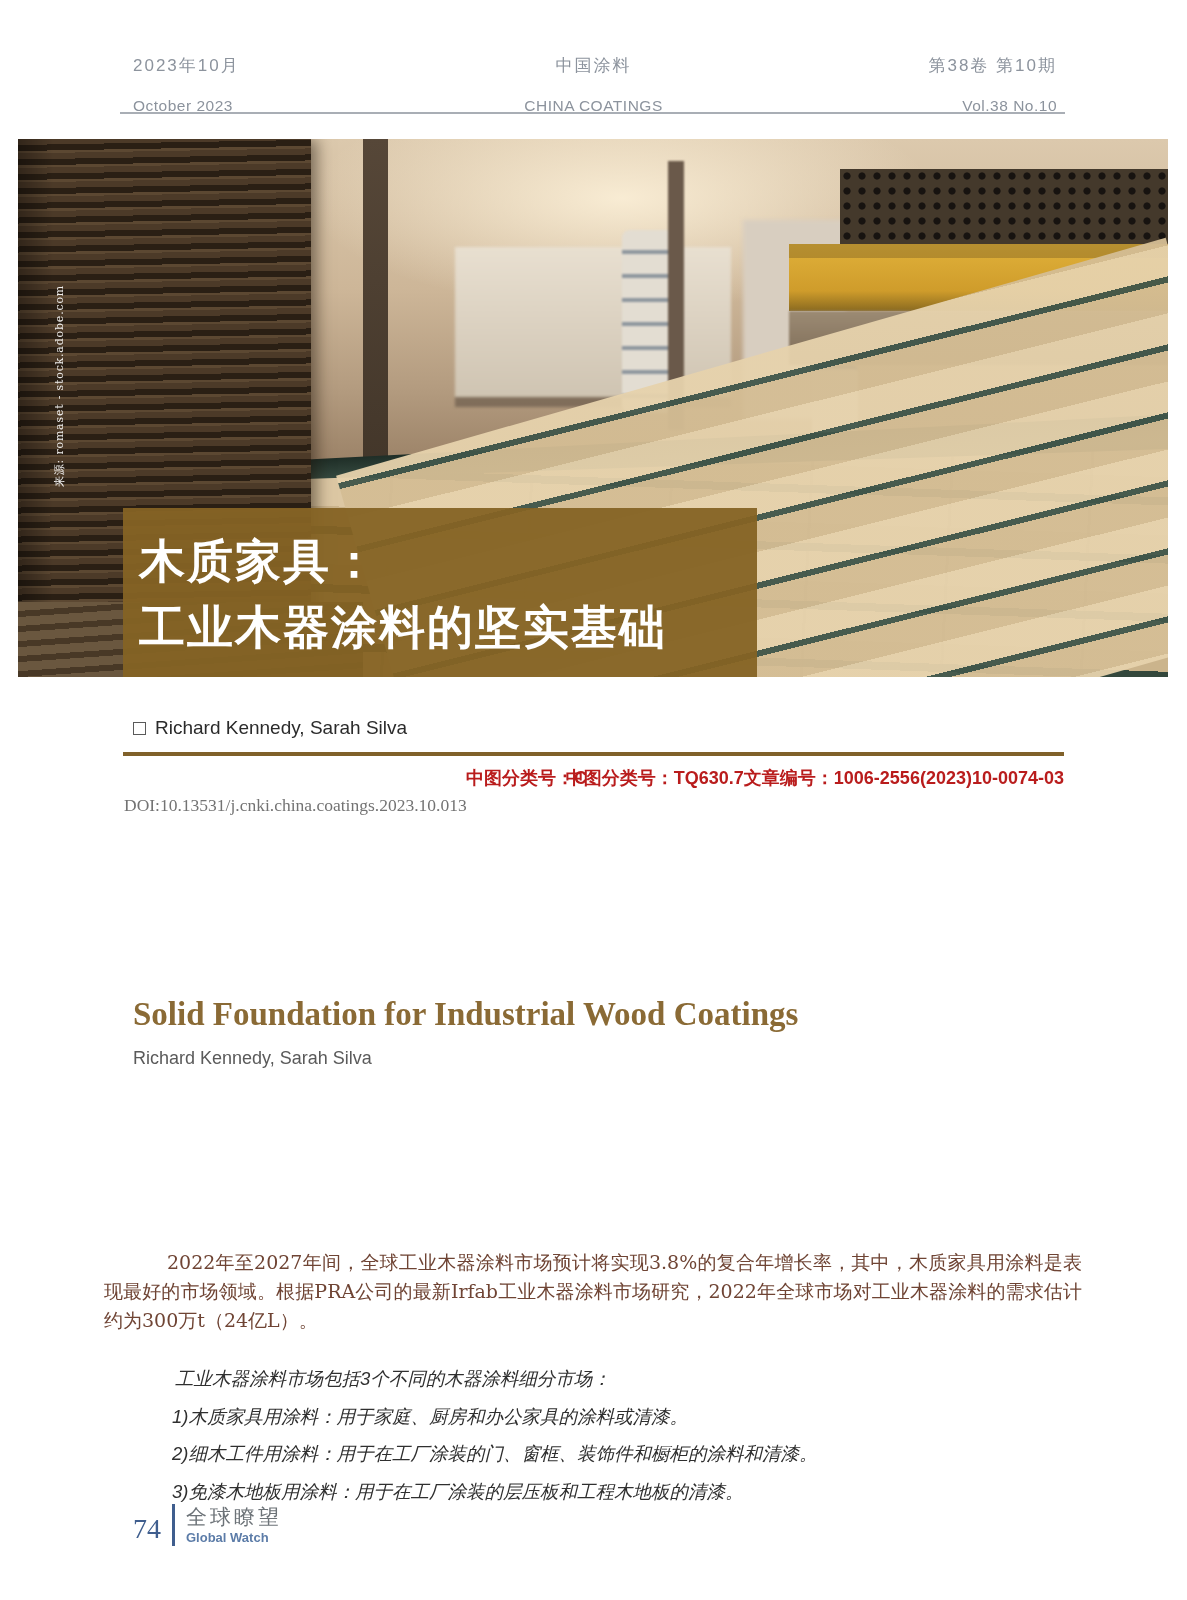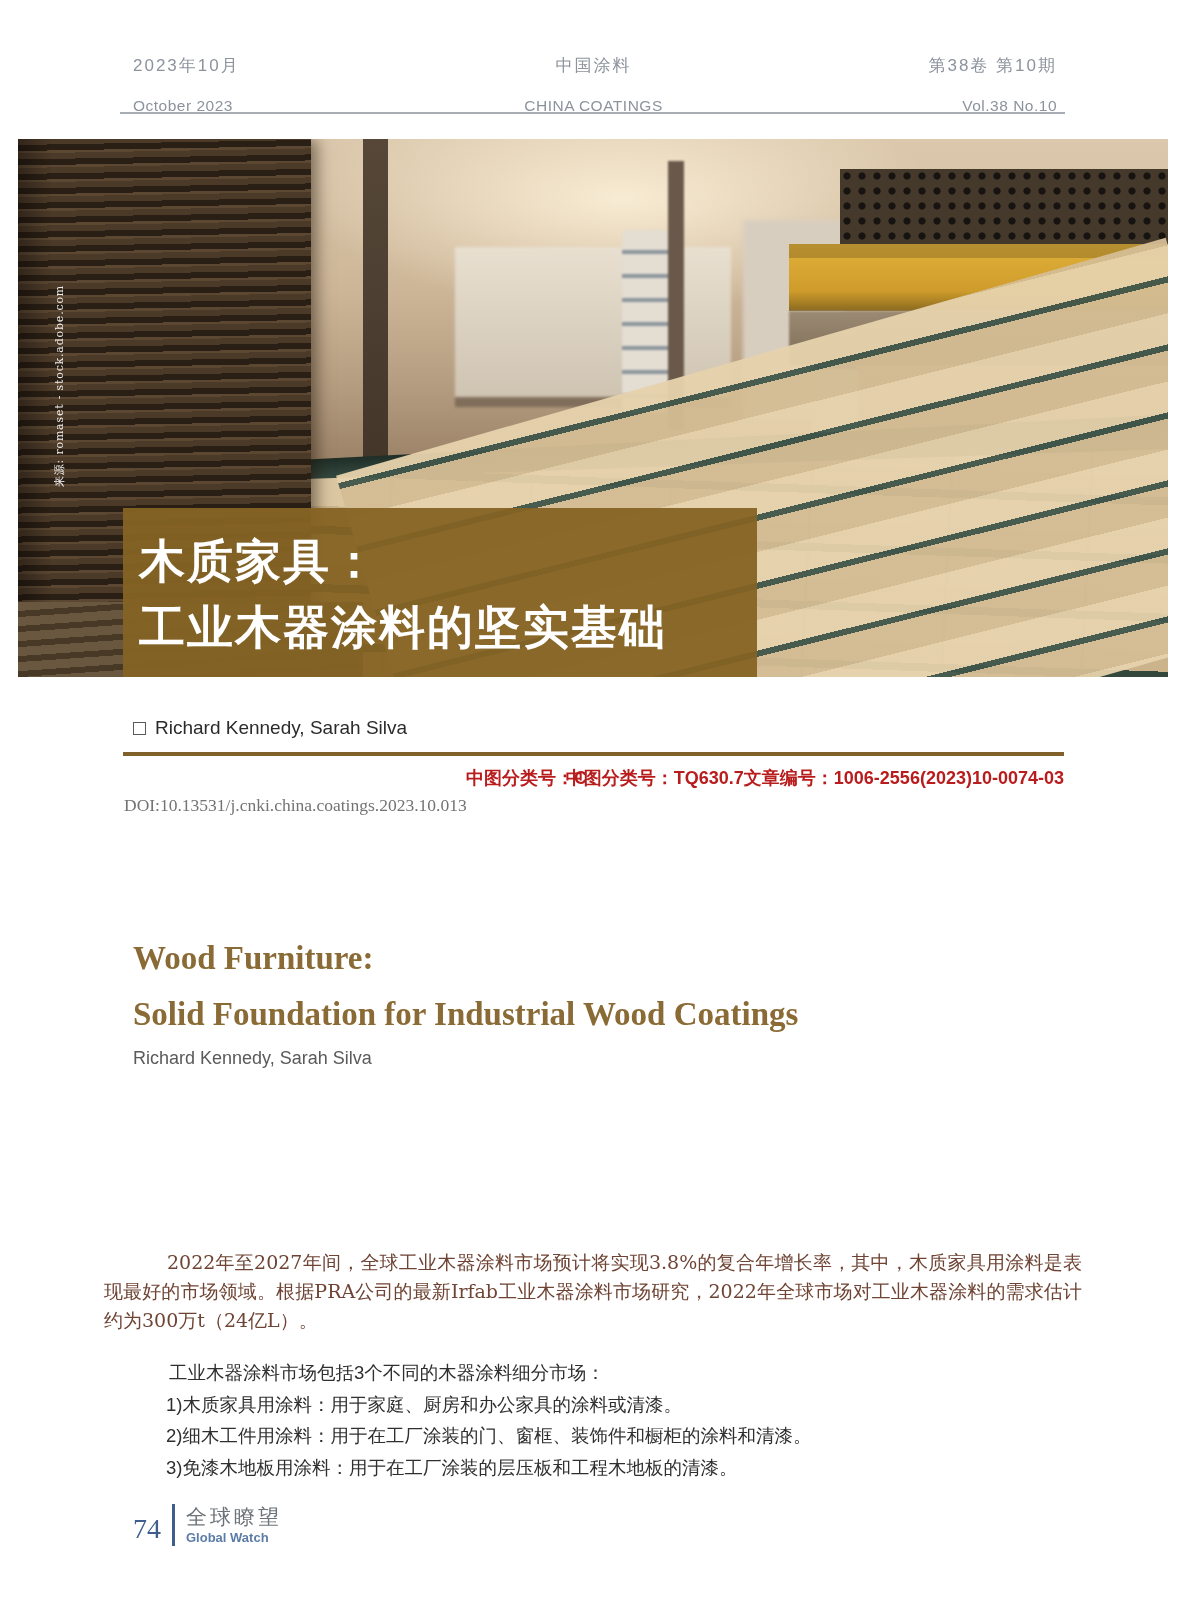--- a/index.html
+++ b/index.html
@@ -82,21 +82,21 @@
   .eng-title{position:absolute;top:930px;left:133px;font-family:"Liberation Serif",serif;
     font-weight:bold;font-size:33px;line-height:56px;color:#8a6a35;margin:0;}
   .eng-authors{position:absolute;top:1048px;left:133px;font-size:18px;color:#5a5a5a;}
 
   
   .para1{position:absolute;top:1248px;left:104px;width:978px;
     font-family:"DejaVu Serif",serif;font-size:19px;line-height:29px;
     color:#6f4434;text-align:justify;text-indent:63px;margin:0;}
   .para2{position:absolute;top:1356px;left:104px;width:978px;
     font-size:18.5px;line-height:29.5px;color:#2f2f2f;}
-  .para2 p{margin:2px;}
+  .para2 p{margin:8px;font-style:italic;}
   .p2-intro{text-indent:63px;}
   .p2-item{padding-left:60px;}
 
   
   .pfooter{position:absolute;top:1504px;left:133px;display:flex;align-items:flex-end;gap:11px;}
   .pf-num{font-family:"Liberation Serif",serif;font-size:28px;color:#3f5e8e;line-height:30px;
     padding-bottom:2px;}
   .pf-bar{width:3px;height:42px;background:#3f5e8e;}
   .pf-col{display:flex;flex-direction:column;}
   .pf-zh{font-size:21px;color:#6d7378;letter-spacing:3px;line-height:24px;}
@@ -158,21 +158,21 @@
   <div class="brown-rule"></div>
 
   <div class="meta-row">
     <span><span>中图分类号：</span><span>TQ630.7</span></span>
     <span class="meta-center"><span>中图分类号：</span><span>C</span></span>
     <span><span>文章编号：</span><span>1006-2556(2023)10-0074-03</span></span>
   </div>
   <div class="doi">DOI:10.13531/j.cnki.china.coatings.2023.10.013</div>
 
   <h2 class="eng-title">
-    <span>Wood Furniture:</span><br>
+    <br>
     <span>Solid Foundation for Industrial Wood Coatings</span>
   </h2>
   <div class="eng-authors">Richard Kennedy, Sarah Silva</div>
 
   <p class="para1">2022年至2027年间，全球工业木器涂料市场预计将实现3.8%的复合年增长率，其中，木质家具用涂料是表现最好的市场领域。根据PRA公司的最新Irfab工业木器涂料市场研究，2022年全球市场对工业木器涂料的需求估计约为300万t（24亿L）。</p>
 
   <div class="para2">
     <p class="p2-intro">工业木器涂料市场包括3个不同的木器涂料细分市场：</p>
     <p class="p2-item">1)木质家具用涂料：用于家庭、厨房和办公家具的涂料或清漆。</p>
     <p class="p2-item">2)细木工件用涂料：用于在工厂涂装的门、窗框、装饰件和橱柜的涂料和清漆。</p>

